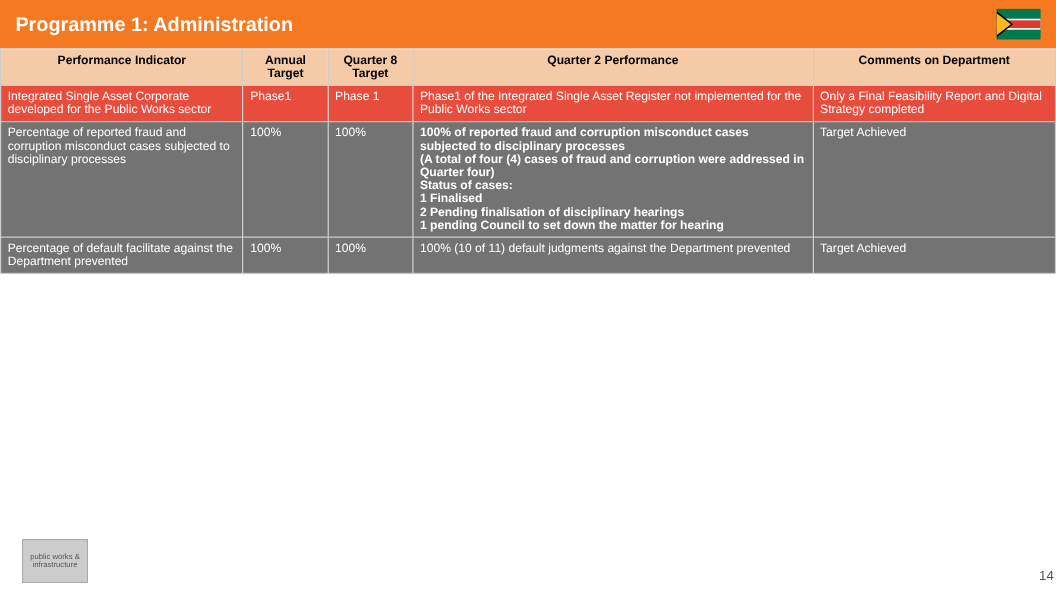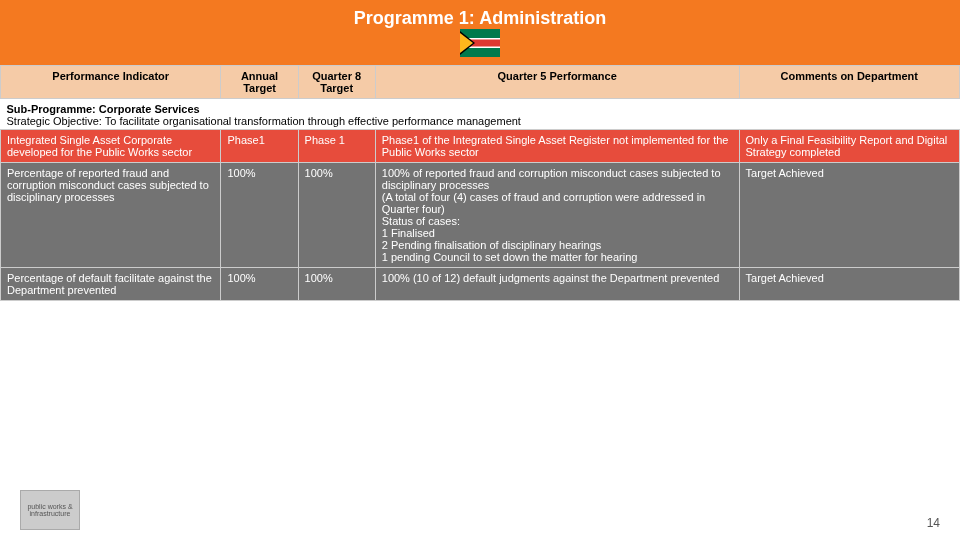--- a/index.html
+++ b/index.html
@@ -13,21 +13,20 @@
     }
     .header {
       background: #f47920;
       color: #fff;
       padding: 8px 14px;
       font-size: 18px;
       font-weight: bold;
       display: flex;
       align-items: center;
       justify-content: space-between;
-      flex-direction: column;
     }
     .sa-flag {
       width: 40px;
       height: 28px;
       display: inline-block;
     }
     .main-table {
       width: 100%;
       border-collapse: collapse;
       margin-top: 0;
@@ -60,21 +59,21 @@
       color: #fff;
     }
     .col-indicator { width: 200px; }
     .col-annual { width: 70px; }
     .col-q4target { width: 70px; }
     .col-q4perf { width: 330px; }
     .col-comments { width: 200px; }
     .footer {
       position: absolute;
       bottom: 10px;
-      right: 20px;
+      right: 2px;
       font-size: 12px;
       color: #555;
     }
     .footer-logo {
       position: absolute;
       bottom: 10px;
       left: 20px;
       display: flex;
       align-items: center;
       gap: 8px;
@@ -117,58 +116,52 @@
     <col class="col-annual">
     <col class="col-q4target">
     <col class="col-q4perf">
     <col class="col-comments">
   </colgroup>
   <thead>
     <tr class="header-row">
       <th>Performance Indicator</th>
       <th>Annual Target</th>
       <th>Quarter 8 Target</th>
-      <th>Quarter 5 Performance</th>
+      <th>Quarter 2 Performance</th>
       <th>Comments on Department</th>
     </tr>
   </thead>
   <tbody>
-    <tr class="sub-prog-row">
-      <td colspan="5">
-        <div style="font-weight:bold;">Sub-Programme: Corporate Services</div>
-        <div>Strategic Objective: To facilitate organisational transformation through effective performance management</div>
-      </td>
-    </tr>
 
     <tr class="row-red">
       <td>Integrated Single Asset Corporate developed for the Public Works sector</td>
       <td>Phase1</td>
       <td>Phase 1</td>
       <td>Phase1 of the Integrated Single Asset Register not implemented for the Public Works sector</td>
       <td>Only a Final Feasibility Report and Digital Strategy completed</td>
     </tr>
 
     <tr class="row-green">
       <td>Percentage of reported fraud and corruption misconduct cases subjected to disciplinary processes</td>
       <td>100%</td>
       <td>100%</td>
-      <td style="white-space:pre-line;">100% of reported fraud and corruption misconduct cases subjected to disciplinary processes
+      <td style="white-space:pre-line;font-weight:bold;">100% of reported fraud and corruption misconduct cases subjected to disciplinary processes
 (A total of four (4) cases of fraud and corruption were addressed in Quarter four)
 Status of cases:
 1 Finalised
 2 Pending finalisation of disciplinary hearings
 1 pending Council to set down the matter for hearing</td>
       <td>Target Achieved</td>
     </tr>
 
     <tr class="row-green">
       <td>Percentage of default facilitate against the Department prevented</td>
       <td>100%</td>
       <td>100%</td>
-      <td>100% (10 of 12) default judgments against the Department prevented</td>
+      <td>100% (10 of 11) default judgments against the Department prevented</td>
       <td>Target Achieved</td>
     </tr>
   </tbody>
 </table>
 
 <div class="footer-logo">
   <div class="logo-box">
     <span style="font-size:7px;text-align:center;">public works &amp; infrastructure</span>
   </div>
 </div>

